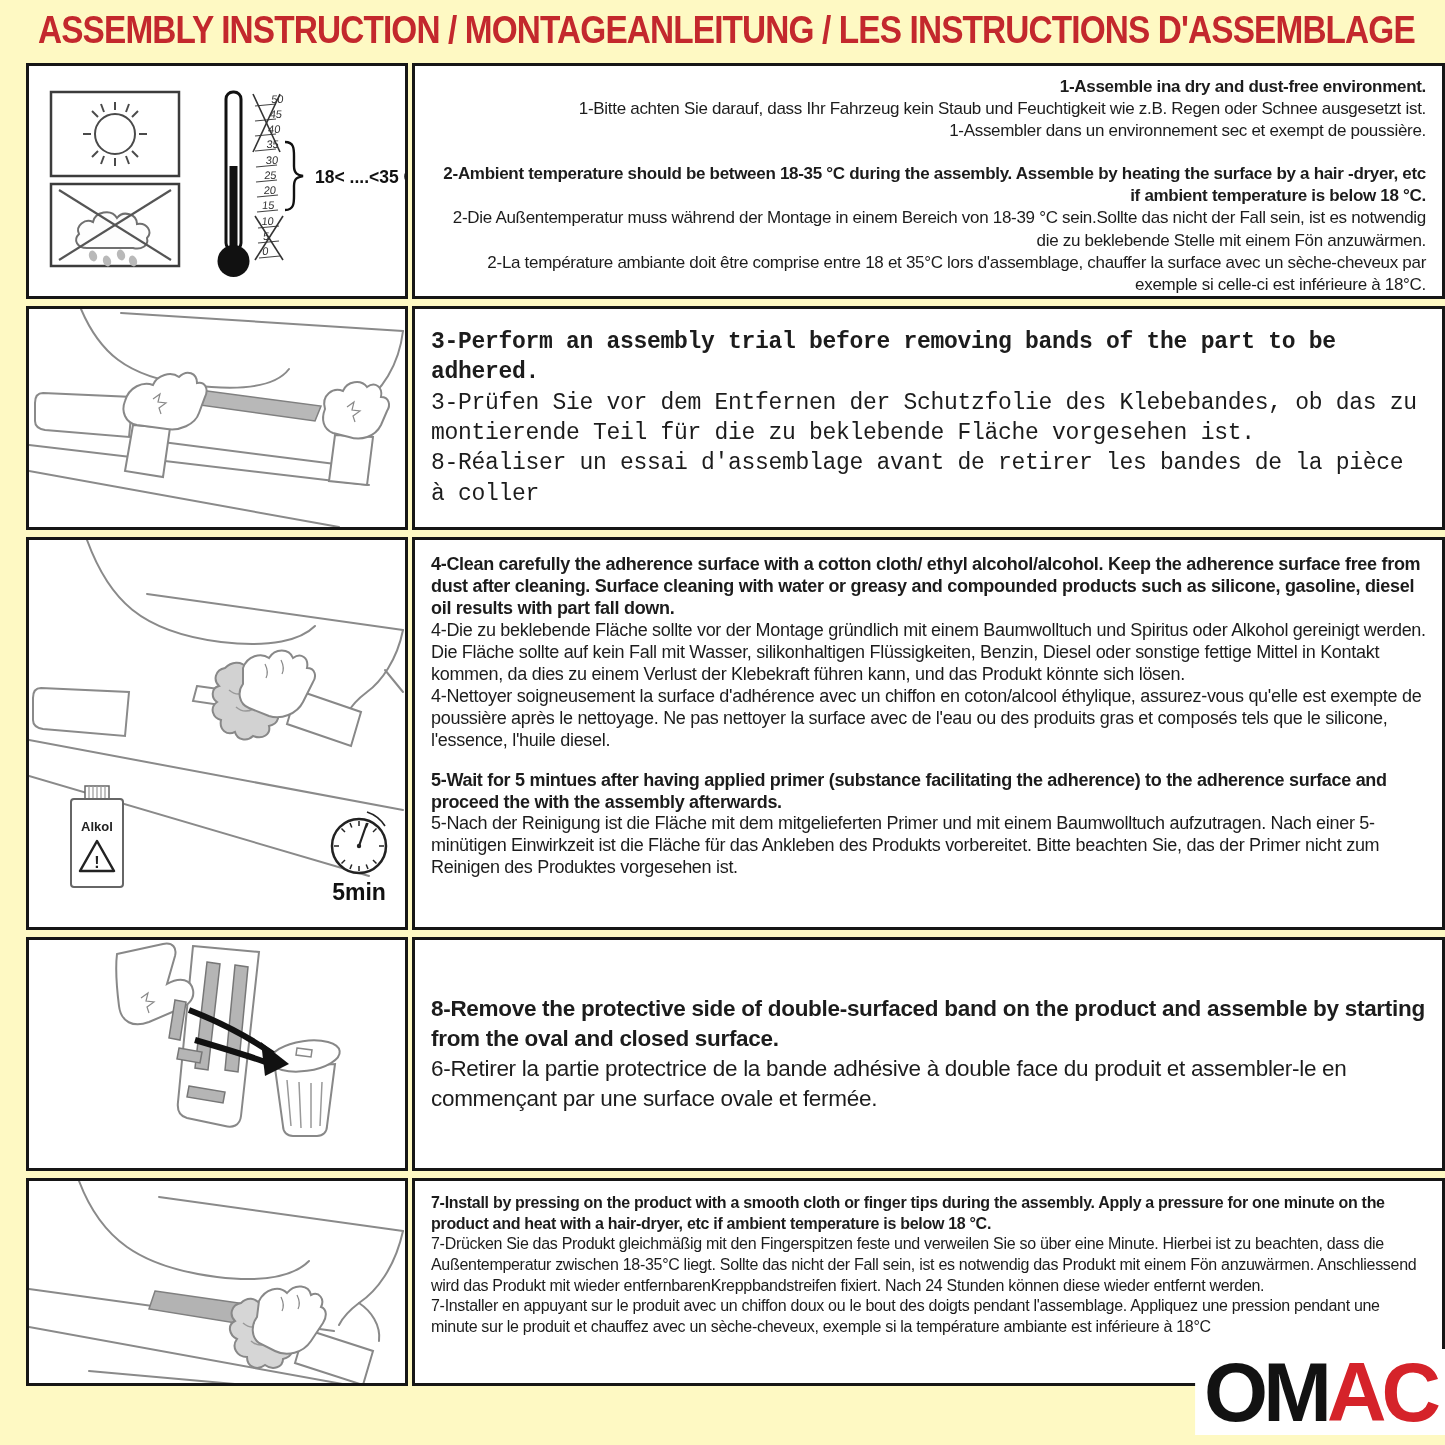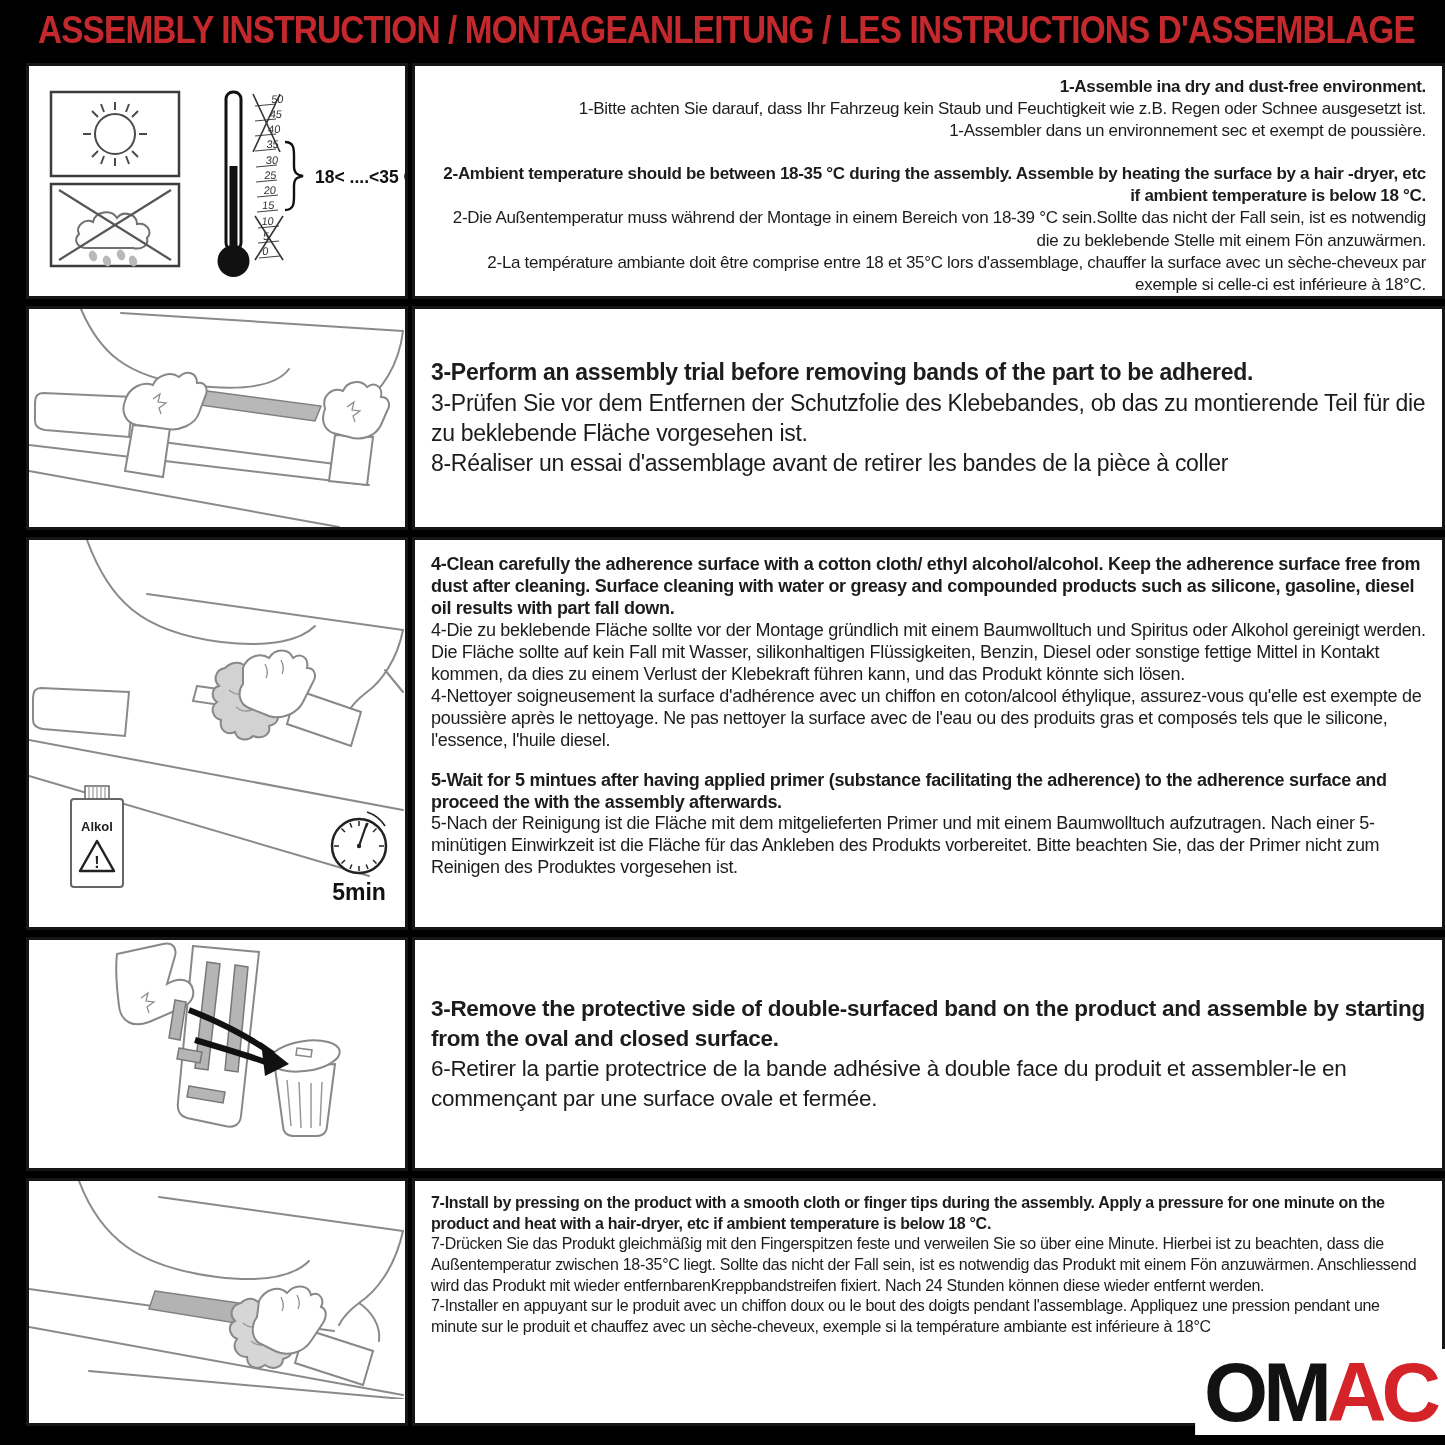--- a/index.html
+++ b/index.html
@@ -1,28 +1,28 @@
 <!DOCTYPE html>
 <html><head>
 <meta charset="utf-8">
 <style>
   html,body{margin:0;padding:0;background:#ffffff;}
-  .page{position:relative;width:1445px;height:1445px;background:#000000;overflow:hidden;
+  .page{position:relative;width:1445px;height:1445px;background:#fef9c3;overflow:hidden;
         font-family:"Liberation Sans",sans-serif;color:#1c1c1c;}
   .title{position:absolute;left:38px;top:8px;margin:0;font-size:39px;font-weight:bold;
          color:#c3282d;white-space:nowrap;letter-spacing:-1px;
          transform:scaleX(0.855);transform-origin:left top;}
   .box{position:absolute;border:3px solid #161616;background:#fff;box-sizing:border-box;}
   .img-box{left:26px;width:382px;overflow:hidden;}
   .text-box{left:412px;width:1033px;padding:10px 16px;overflow:hidden;}
   .r1{top:63px;height:236px;}
-  .r2{top:306px;height:224px;}
+  .r2{top:306px;height:224px;font-family:Liberation Mono, monospace;}
   .r3{top:537px;height:393px;}
   .r4{top:937px;height:234px;}
-  .r5{top:1178px;height:248px;}
+  .r5{top:1178px;height:208px;}
   .text-box p{margin:0;letter-spacing:-0.3px;}
   .b{font-weight:bold;}
   .t1{font-size:17px;line-height:1.3;text-align:right;}
   .t1 .group+.group{margin-top:21px;}
   .t2{font-size:23px;line-height:1.32;display:flex;flex-direction:column;justify-content:center;}
   .t3{font-size:18px;line-height:1.22;padding-top:14px;}
   .t3 .group+.group{margin-top:18px;}
   .t4{font-size:22.5px;line-height:1.33;display:flex;flex-direction:column;justify-content:center;}
   .t5{font-size:16px;line-height:1.29;padding-top:12px;}
   svg{display:block;}
@@ -237,21 +237,21 @@
         <path d="M268,108 l15,2 l-1,7 l-15,-2 z" stroke-width="1.5"></path>
       </g>
       <g>
         <path d="M160,70 C196,84 224,100 244,114" fill="none" stroke="#111" stroke-width="6"></path>
         <path d="M166,100 C200,110 226,118 242,124" fill="none" stroke="#111" stroke-width="6"></path>
         <polygon points="260,124 232,102 236,136" fill="#111"></polygon>
       </g>
     </svg>
   </div>
   <div class="box text-box t4 r4">
-    <p class="b">3-Remove the protective side of double-surfaced band on the product and assemble by starting from the oval and closed surface.</p>
+    <p class="b">8-Remove the protective side of double-surfaced band on the product and assemble by starting from the oval and closed surface.</p>
     <p>6-Retirer la partie protectrice de la bande adhésive à double face du produit et assembler-le en commençant par une surface ovale et fermée.</p>
   </div>
 
   <div class="box img-box r5">
     <svg width="376" height="218" viewBox="0 0 376 218">
       <g fill="none" stroke="#8a8a8a" stroke-width="2" stroke-linecap="round">
         <path d="M50,0 C72,58 110,86 188,96 C238,102 266,94 280,80"></path>
         <path d="M130,16 L374,50"></path>
         <path d="M374,50 C366,86 348,110 330,122 C322,128 314,136 310,144"></path>
         <path d="M330,122 C342,130 352,144 350,160"></path>

